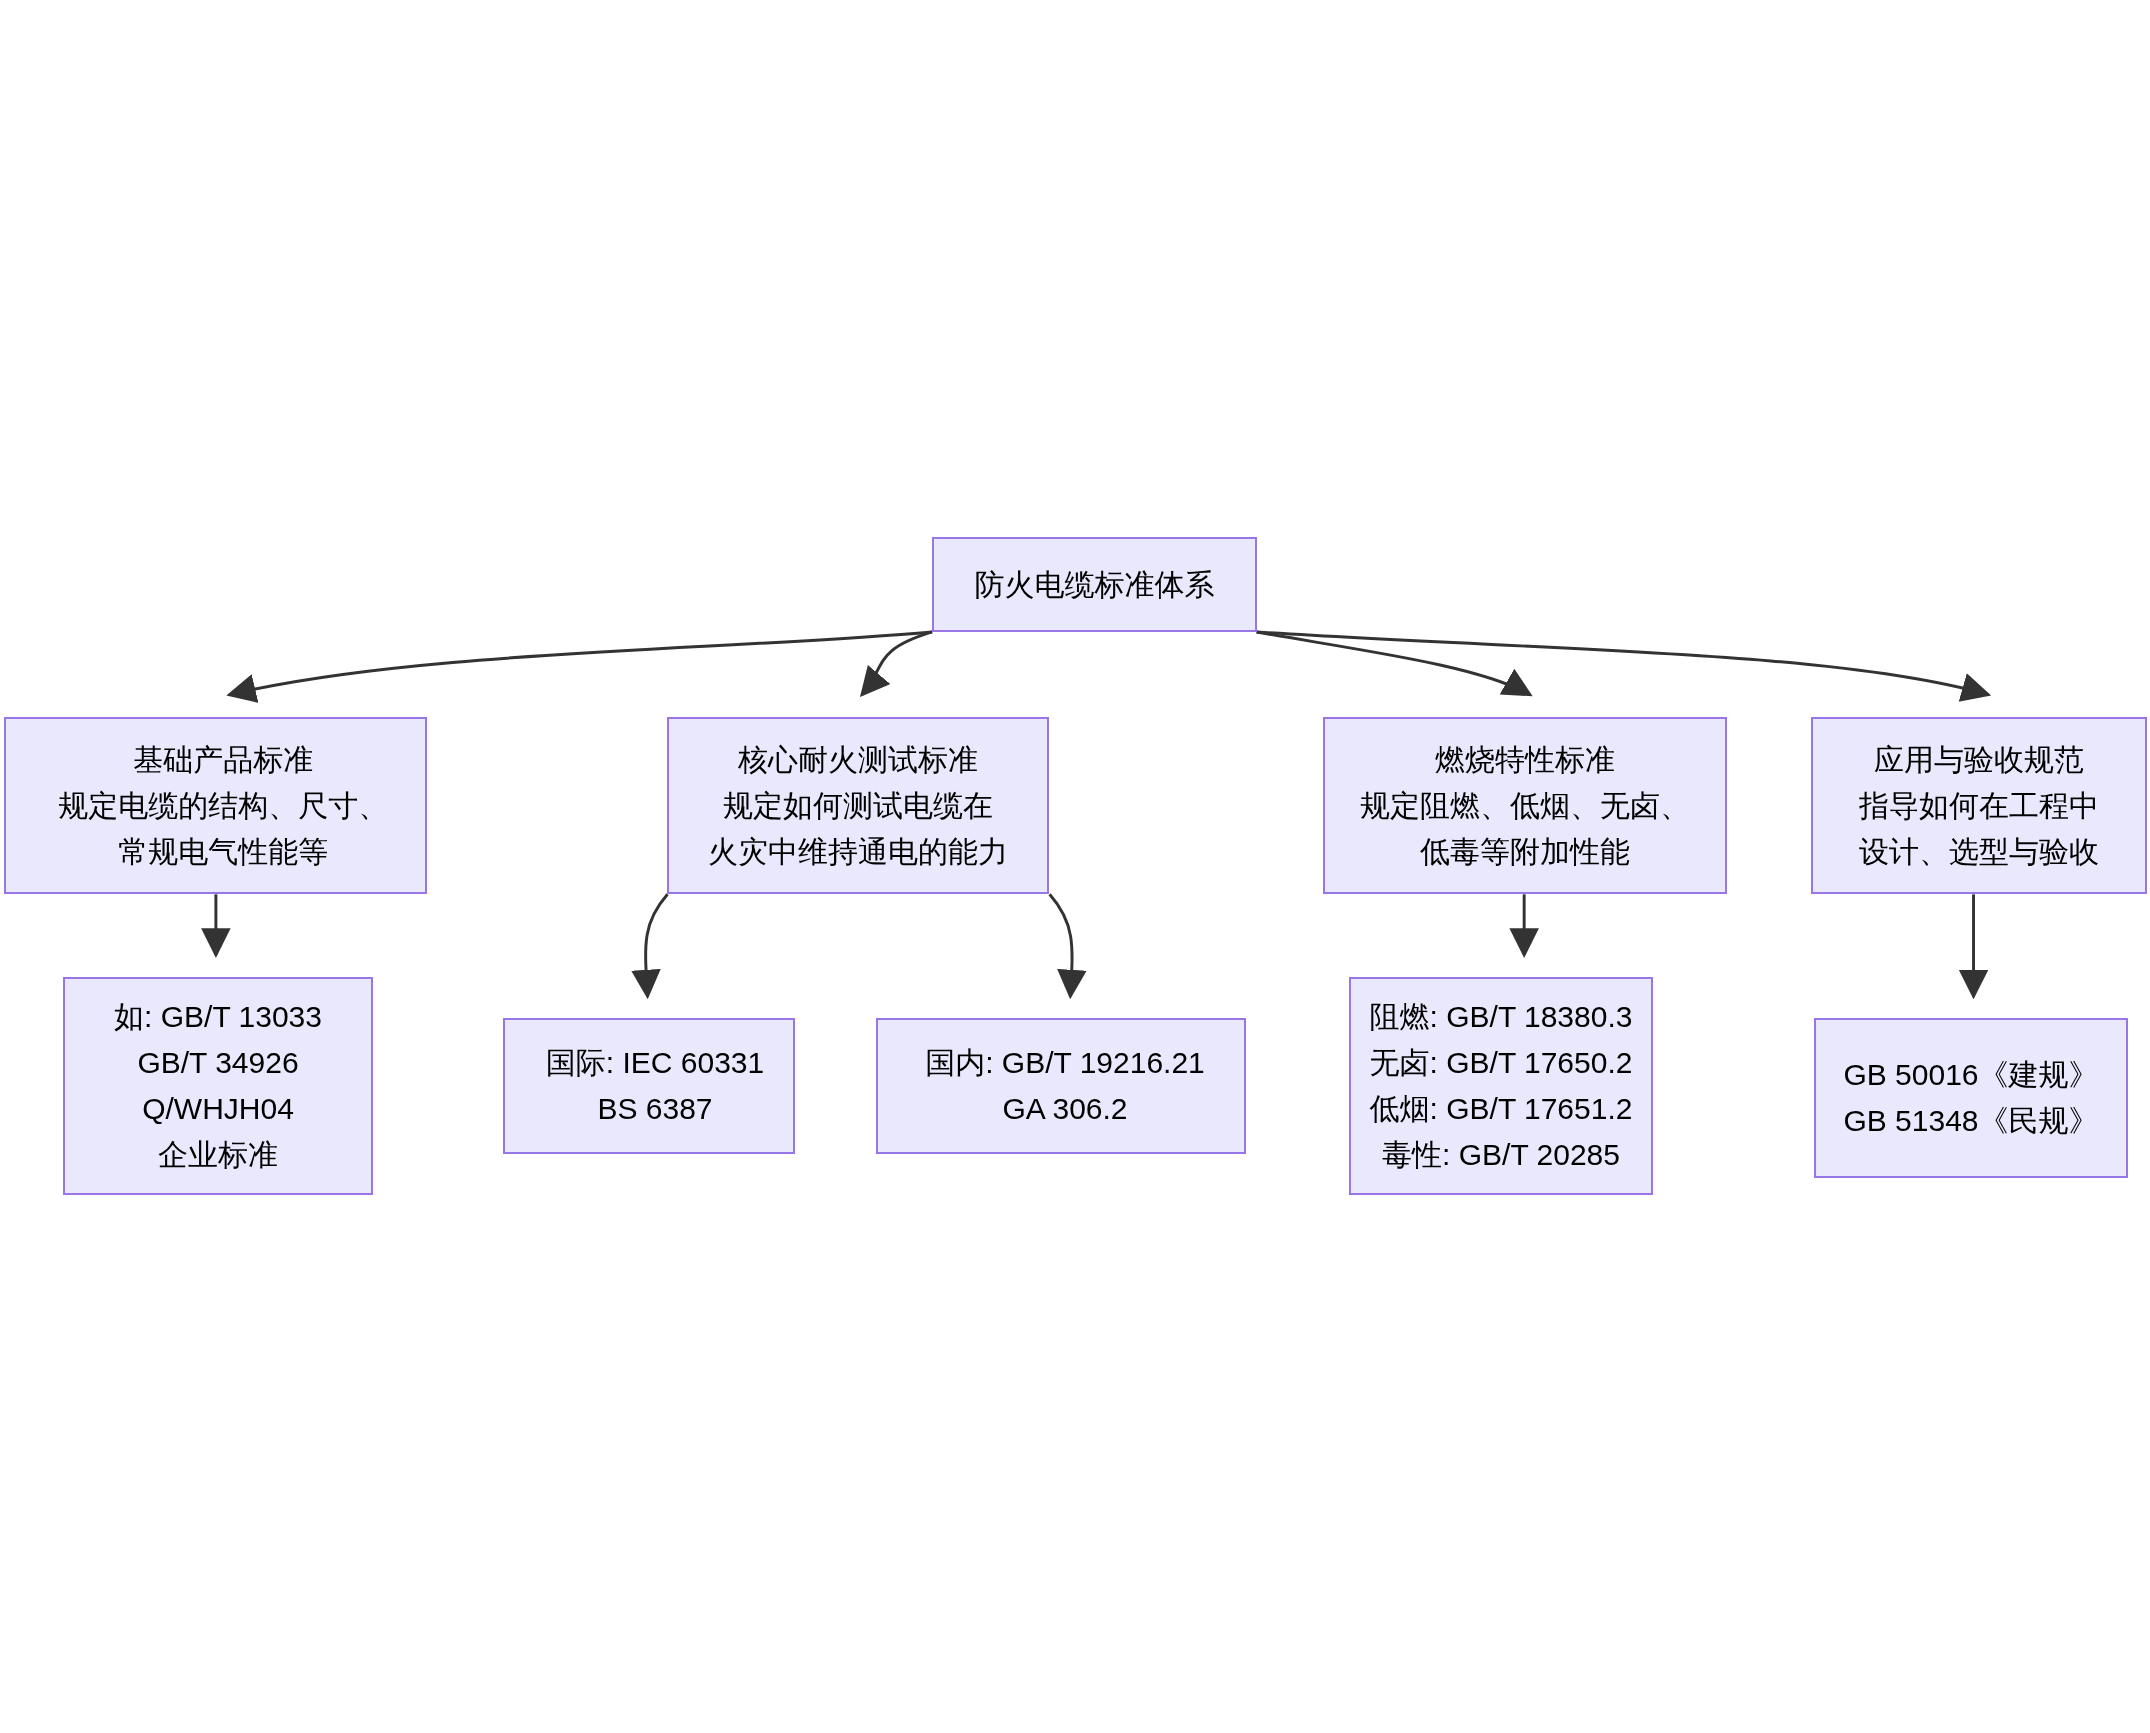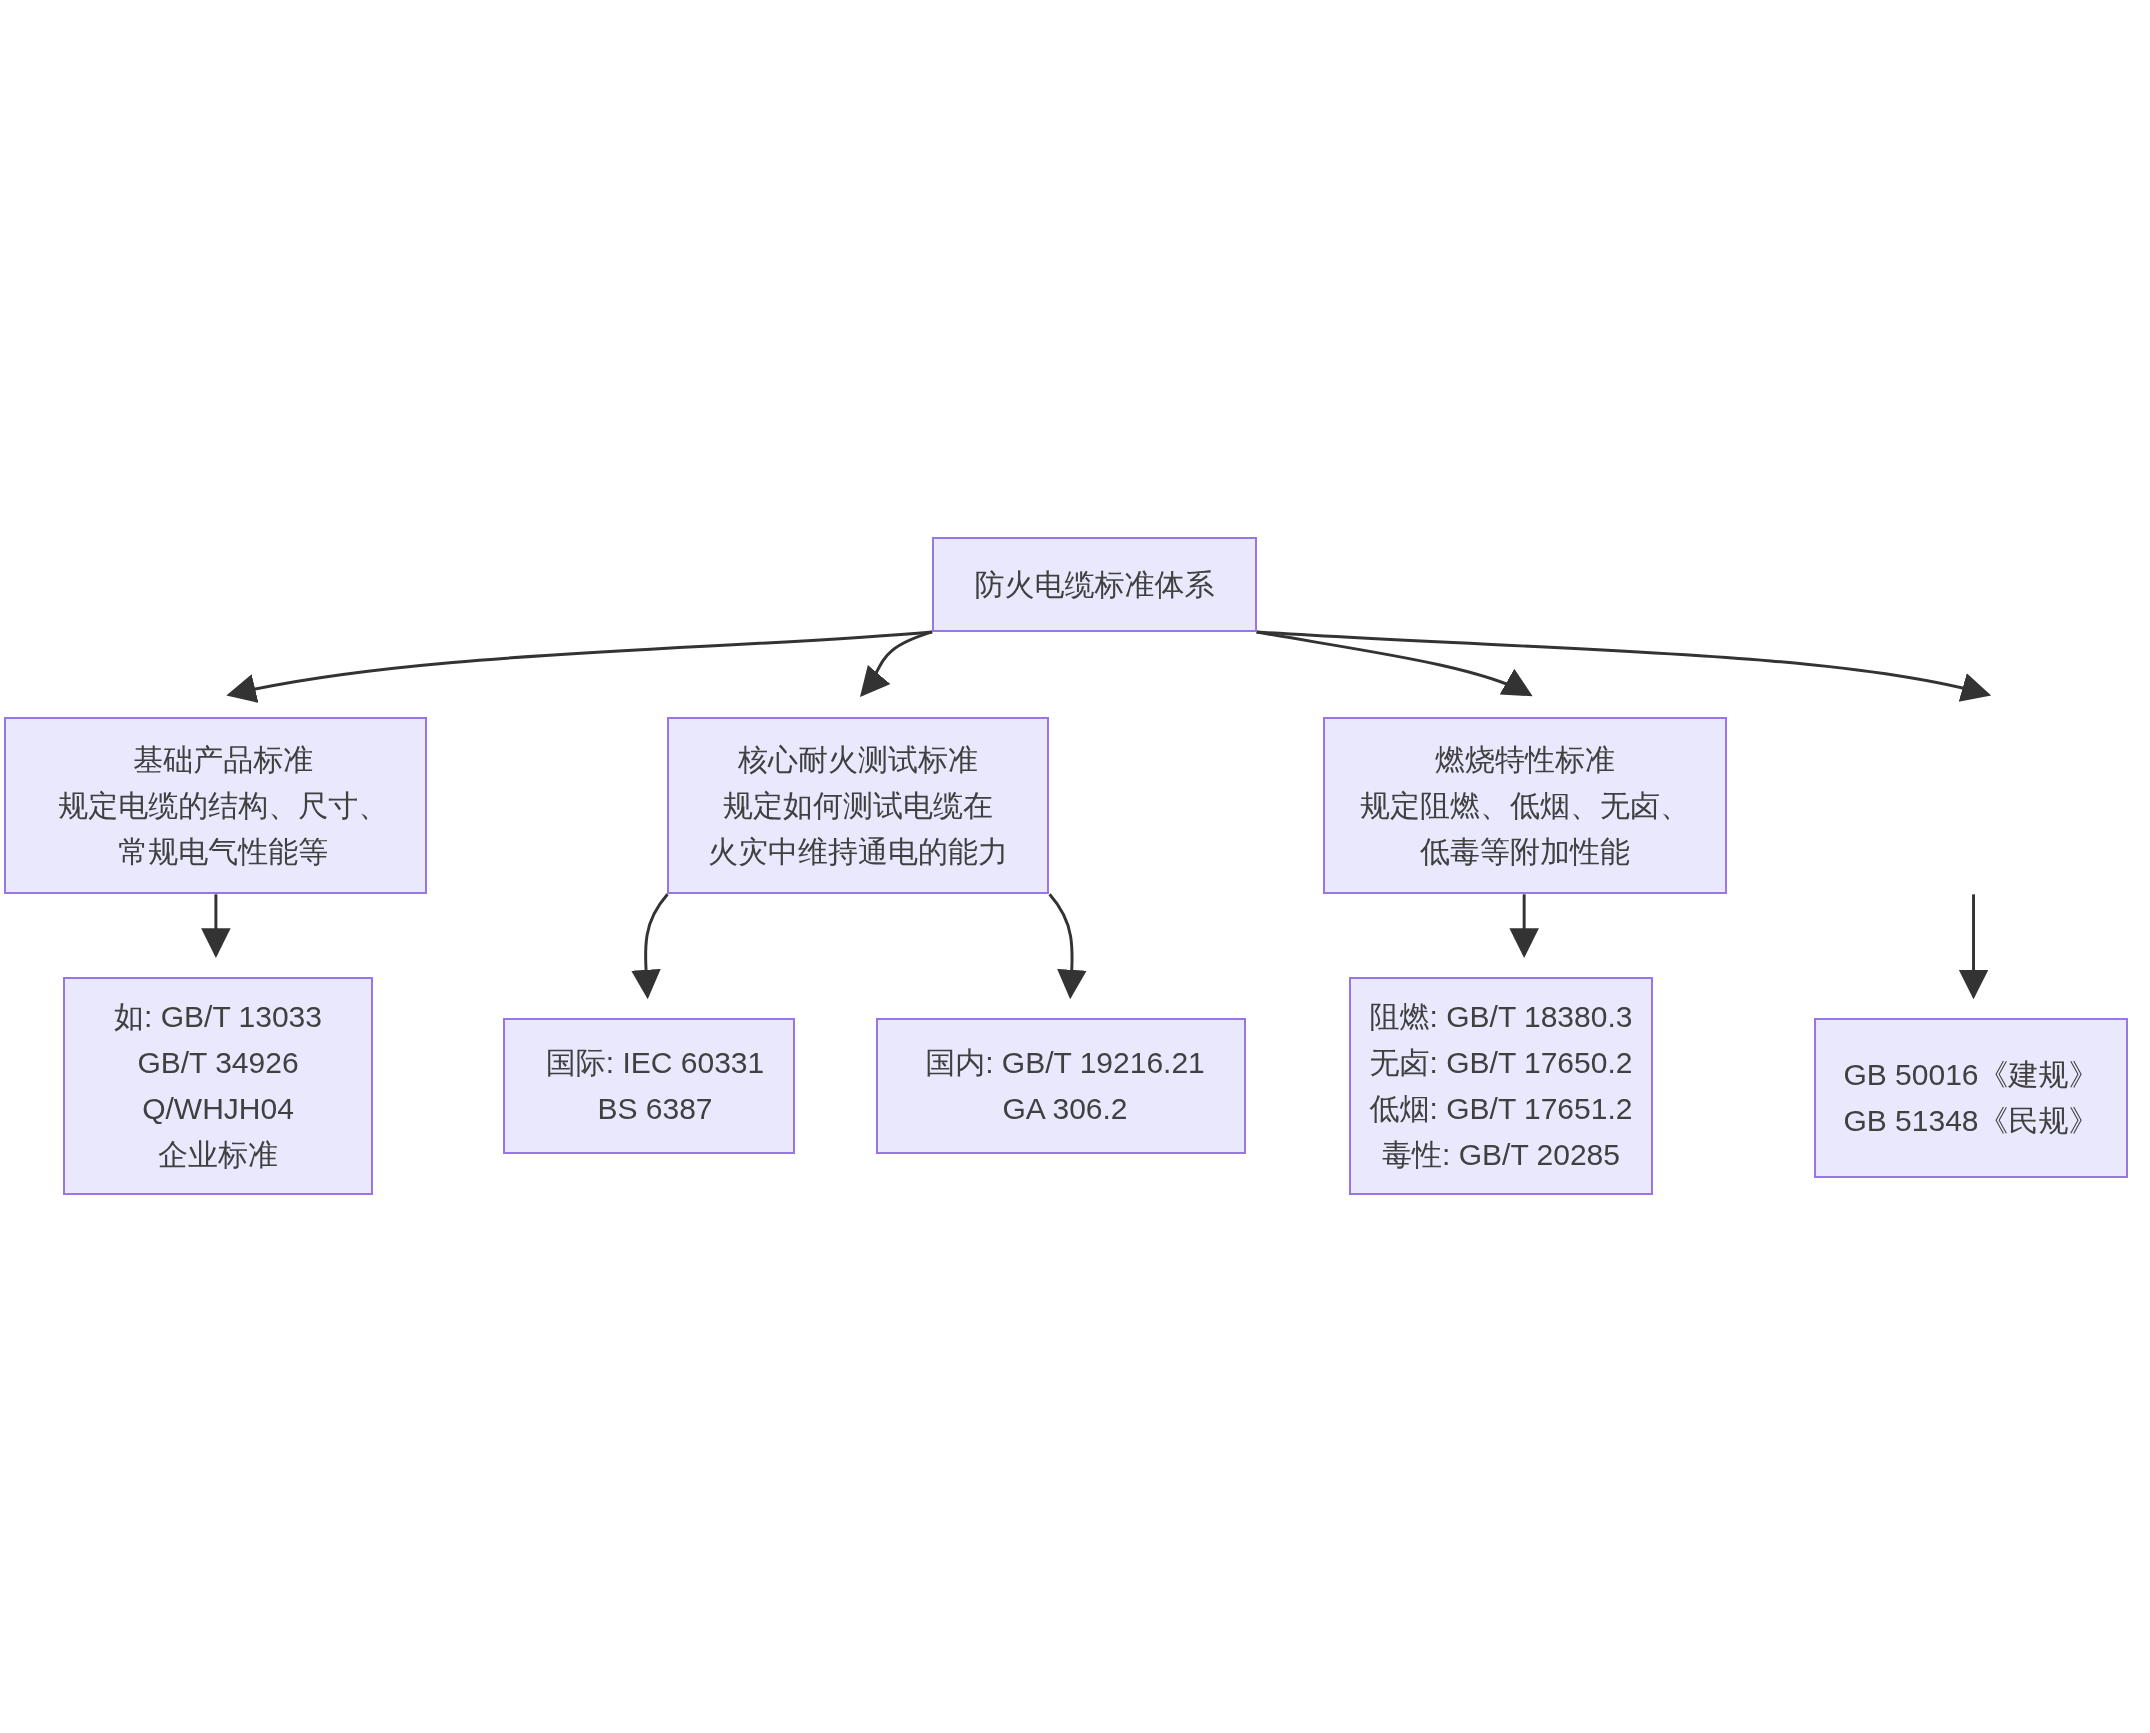--- a/index.html
+++ b/index.html
@@ -31,21 +31,21 @@
   }
   .node {
     position: absolute;
     box-sizing: border-box;
     background: #e9e8fd;
     border: 2.2px solid #9876e8;
     display: flex;
     flex-direction: column;
     align-items: center;
     justify-content: center;
-    color: #404040;
+    color: #000000;
     font-size: 30px;
     line-height: 46px;
     text-align: center;
     white-space: nowrap;
   }
   .node .line {
     display: block;
   }
 </style>
 </head>
@@ -94,20 +94,25 @@
     <span class="line">规定如何测试电缆在</span>
     <span class="line">火灾中维持通电的能力</span>
   </div>
 
   <div class="node" style="left:1323px; top:717px; width:404px; height:177px;">
     <span class="line">燃烧特性标准</span>
     <span class="line">规定阻燃、低烟、无卤、</span>
     <span class="line">低毒等附加性能</span>
   </div>
 
+  <div class="node" style="left:1811px; top:717px; width:336px; height:177px;">
+    <span class="line">应用与验收规范</span>
+    <span class="line">指导如何在工程中</span>
+    <span class="line">设计、选型与验收</span>
+  </div>
 
   <div class="node" style="left:63px; top:977px; width:310px; height:218px;">
     <span class="line">如: GB/T 13033</span>
     <span class="line">GB/T 34926</span>
     <span class="line">Q/WHJH04</span>
     <span class="line">企业标准</span>
   </div>
 
   <div class="node" style="left:503px; top:1018px; width:292px; height:136px;padding-left:12px;">
     <span class="line">国际: IEC 60331</span>

